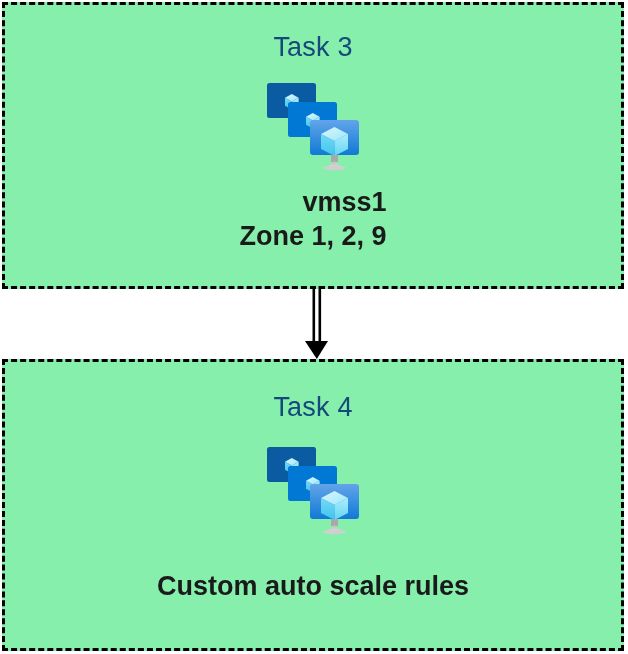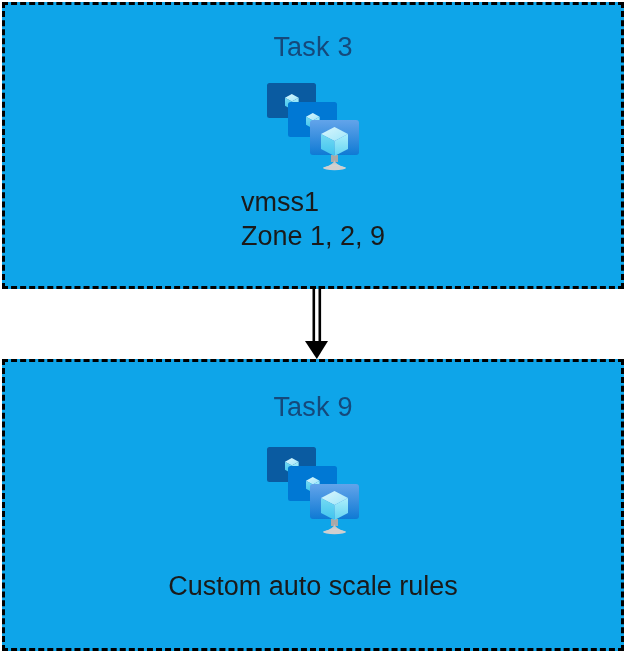--- a/index.html
+++ b/index.html
@@ -19,21 +19,21 @@
     position: absolute;
     inset: 0;
     width: 628px;
     height: 654px;
   }
 
   
   .task-box {
     position: absolute;
     box-sizing: border-box;
-    background: #0ea5e9;
+    background: #86efac;
     border: 3px dashed #000000;
     display: flex;
     flex-direction: column;
     align-items: center;
   }
   #task-box-1 {
     left: 2px;
     top: 2px;
     width: 622px;
     height: 287px;
@@ -61,23 +61,23 @@
     display: block;
   }
   #task-box-1 .vmss-icon { margin-top: 16px; }
   #task-box-2 .vmss-icon { margin-top: 20px; }
 
   
   .caption {
     color: #1a1a1a;
     font-size: 27px;
     line-height: 34px;
-    text-align: left;
+    text-align: right;
     white-space: nowrap;
-    font-weight: 400;
+    font-weight: 700;
   }
   #task-box-1 .caption { margin-top: 14px; }
   #task-box-2 .caption { margin-top: 34px; }
 
   
   .connector-arrow {
     position: absolute;
     left: 296px;
     top: 286px;
     width: 40px;
@@ -155,21 +155,21 @@
   <svg class="connector-arrow" viewBox="0 0 40 74" xmlns="http://www.w3.org/2000/svg">
 
     <rect x="16.5" y="0" width="2.6" height="57" fill="#000000"></rect>
     <rect x="22.5" y="0" width="2.6" height="57" fill="#000000"></rect>
 
     <path d="M9 55 L32 55 L20.8 73 Z" fill="#000000"></path>
   </svg>
 
   <div class="task-box" id="task-box-2">
 
-    <div class="task-title">Task 9</div>
+    <div class="task-title">Task 4</div>
 
     <svg class="vmss-icon" width="104" height="94" viewBox="0 0 104 94" xmlns="http://www.w3.org/2000/svg">
       <defs>
         <linearGradient id="frontMon2" x1="0" y1="0" x2="0" y2="1">
           <stop offset="0" stop-color="#63a4ea"></stop>
           <stop offset="1" stop-color="#0f7ad4"></stop>
         </linearGradient>
         <linearGradient id="standGrad2" x1="0" y1="0" x2="0" y2="1">
           <stop offset="0" stop-color="#b8b8b8"></stop>
           <stop offset="1" stop-color="#dedede"></stop>

